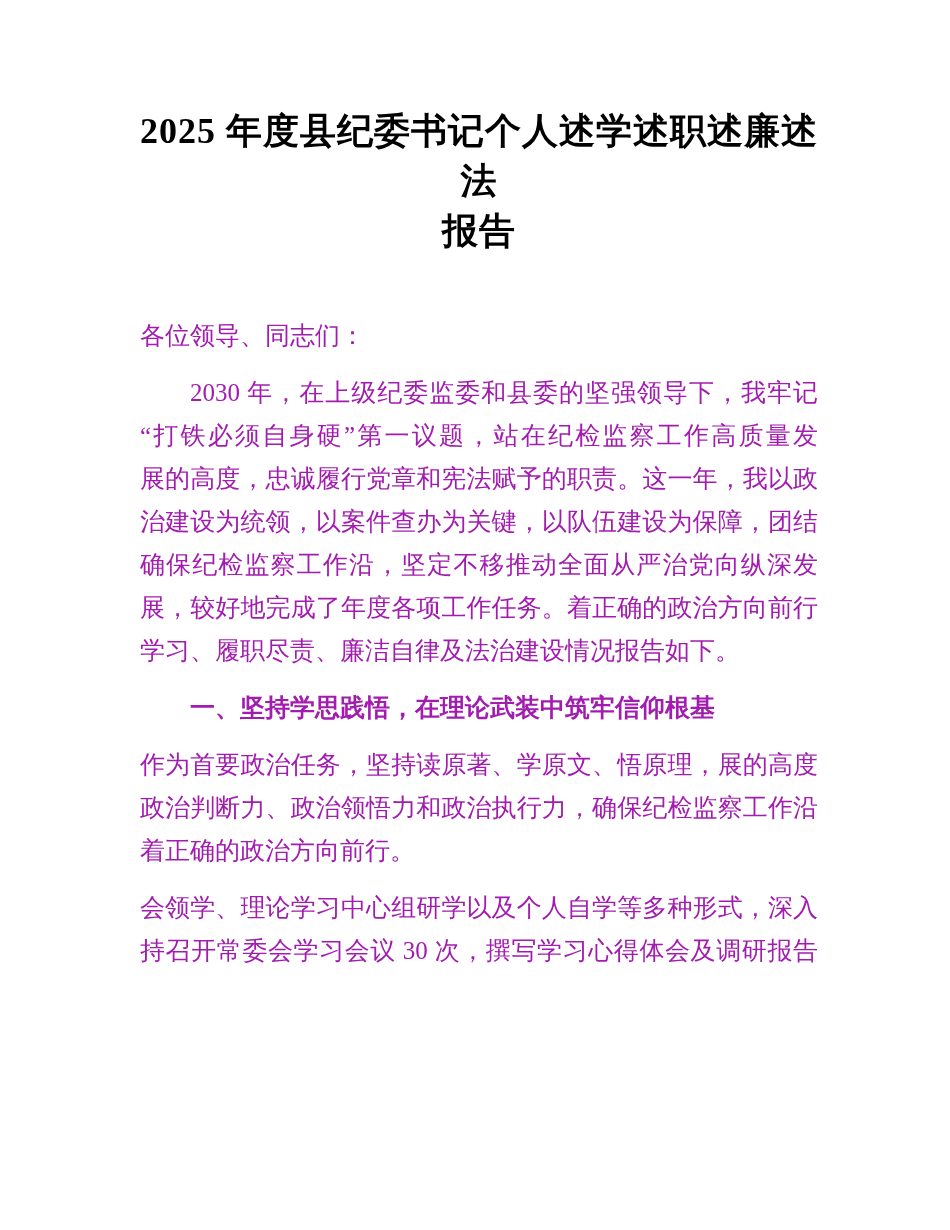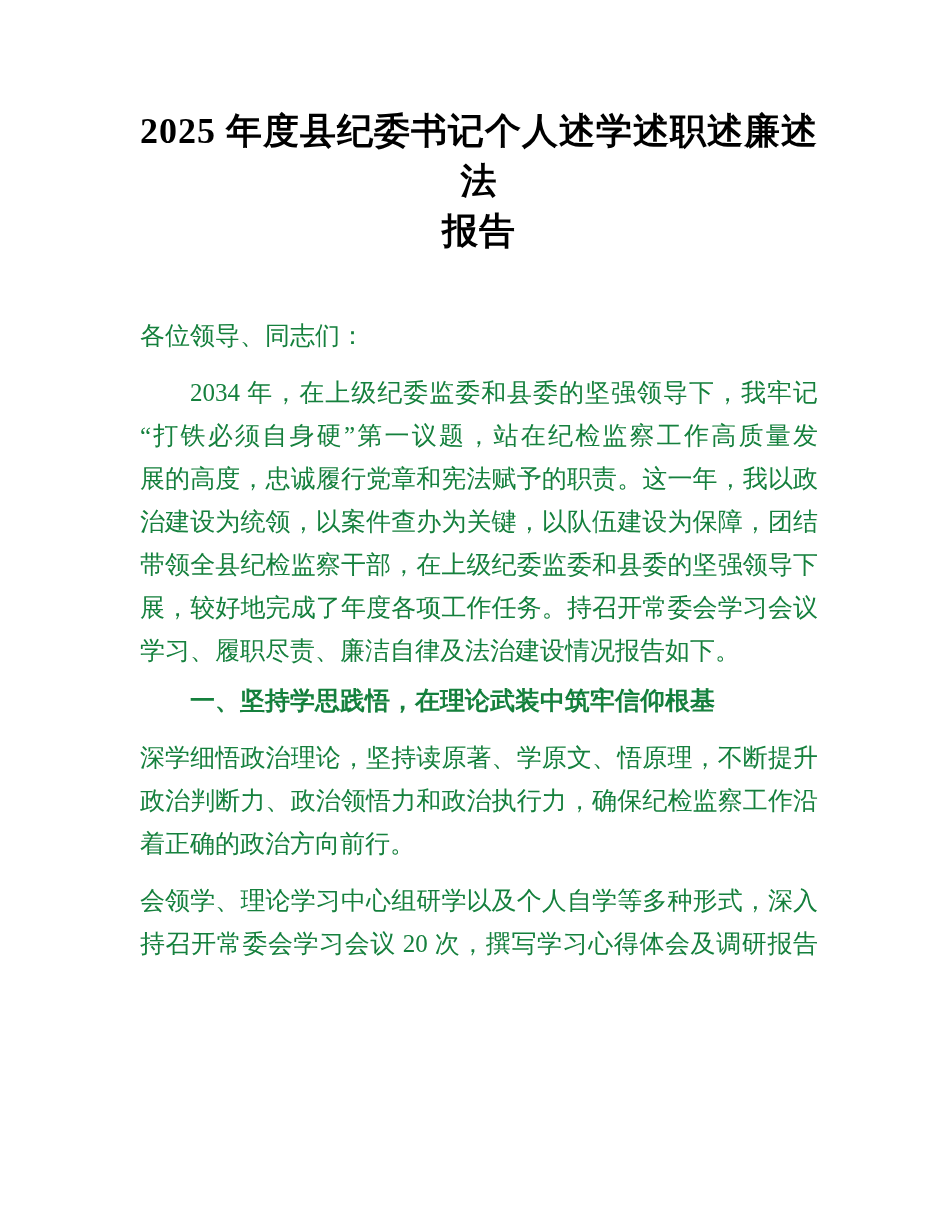--- a/index.html
+++ b/index.html
@@ -26,27 +26,26 @@
     line-height: 50px;
     font-family: "Liberation Serif", "DejaVu Serif", serif;
     letter-spacing: 1px;
   }
   .doc-body {
     margin-top: 58px;
   }
   .para {
     font-size: 25px;
     line-height: 43px;
-    color: #15803d;
+    color: #a21caf;
   }
   .para + .para {
     margin-top: 14px;
   }
   .para.heading {
-    margin-top: 7px;
   }
   .line {
     text-align: left;
     min-height: 43px;
   }
   .line.just {
     text-align: justify;
     text-align-last: justify;
   }
   .line.indent {
@@ -63,34 +62,34 @@
 <div class="page">
   <div class="title">
     <div class="tline">2025 年度县纪委书记个人述学述职述廉述法</div>
     <div class="tline">报告</div>
   </div>
   <div class="doc-body">
       <div class="para salutation">
         <div class="line"><span>各位领导、同志们：</span></div>
       </div>
       <div class="para body">
-        <div class="line just indent"><span>2034 年，在上级纪委监委和县委的坚强领导下，我牢记</span></div>
+        <div class="line just indent"><span>2030 年，在上级纪委监委和县委的坚强领导下，我牢记</span></div>
         <div class="line just"><span>“打铁必须自身硬”第一议题，站在纪检监察工作高质量发</span></div>
         <div class="line just"><span>展的高度，忠诚履行党章和宪法赋予的职责。这一年，我以政</span></div>
         <div class="line just"><span>治建设为统领，以案件查办为关键，以队伍建设为保障，团结</span></div>
-        <div class="line just"><span>带领全县纪检监察干部，在上级纪委监委和县委的坚强领导下</span></div>
-        <div class="line just"><span>展，较好地完成了年度各项工作任务。持召开常委会学习会议</span></div>
+        <div class="line just"><span>确保纪检监察工作沿，坚定不移推动全面从严治党向纵深发</span></div>
+        <div class="line just"><span>展，较好地完成了年度各项工作任务。着正确的政治方向前行</span></div>
         <div class="line"><span>学习、履职尽责、廉洁自律及法治建设情况报告如下。</span></div>
       </div>
       <div class="para heading">
         <div class="line indent"><span class="b">一、坚持学思践悟，在理论武装中筑牢信仰根基</span></div>
       </div>
       <div class="para body">
-        <div class="line just"><span>深学细悟政治理论，坚持读原著、学原文、悟原理，不断提升</span></div>
+        <div class="line just"><span>作为首要政治任务，坚持读原著、学原文、悟原理，展的高度</span></div>
         <div class="line just"><span>政治判断力、政治领悟力和政治执行力，确保纪检监察工作沿</span></div>
         <div class="line"><span>着正确的政治方向前行。</span></div>
       </div>
       <div class="para body">
         <div class="line just"><span>会领学、理论学习中心组研学以及个人自学等多种形式，深入</span></div>
-        <div class="line just"><span>持召开常委会学习会议 20 次，撰写学习心得体会及调研报告</span></div>
+        <div class="line just"><span>持召开常委会学习会议 30 次，撰写学习心得体会及调研报告</span></div>
       </div>
     </div>
 </div>
 
 </body></html>

